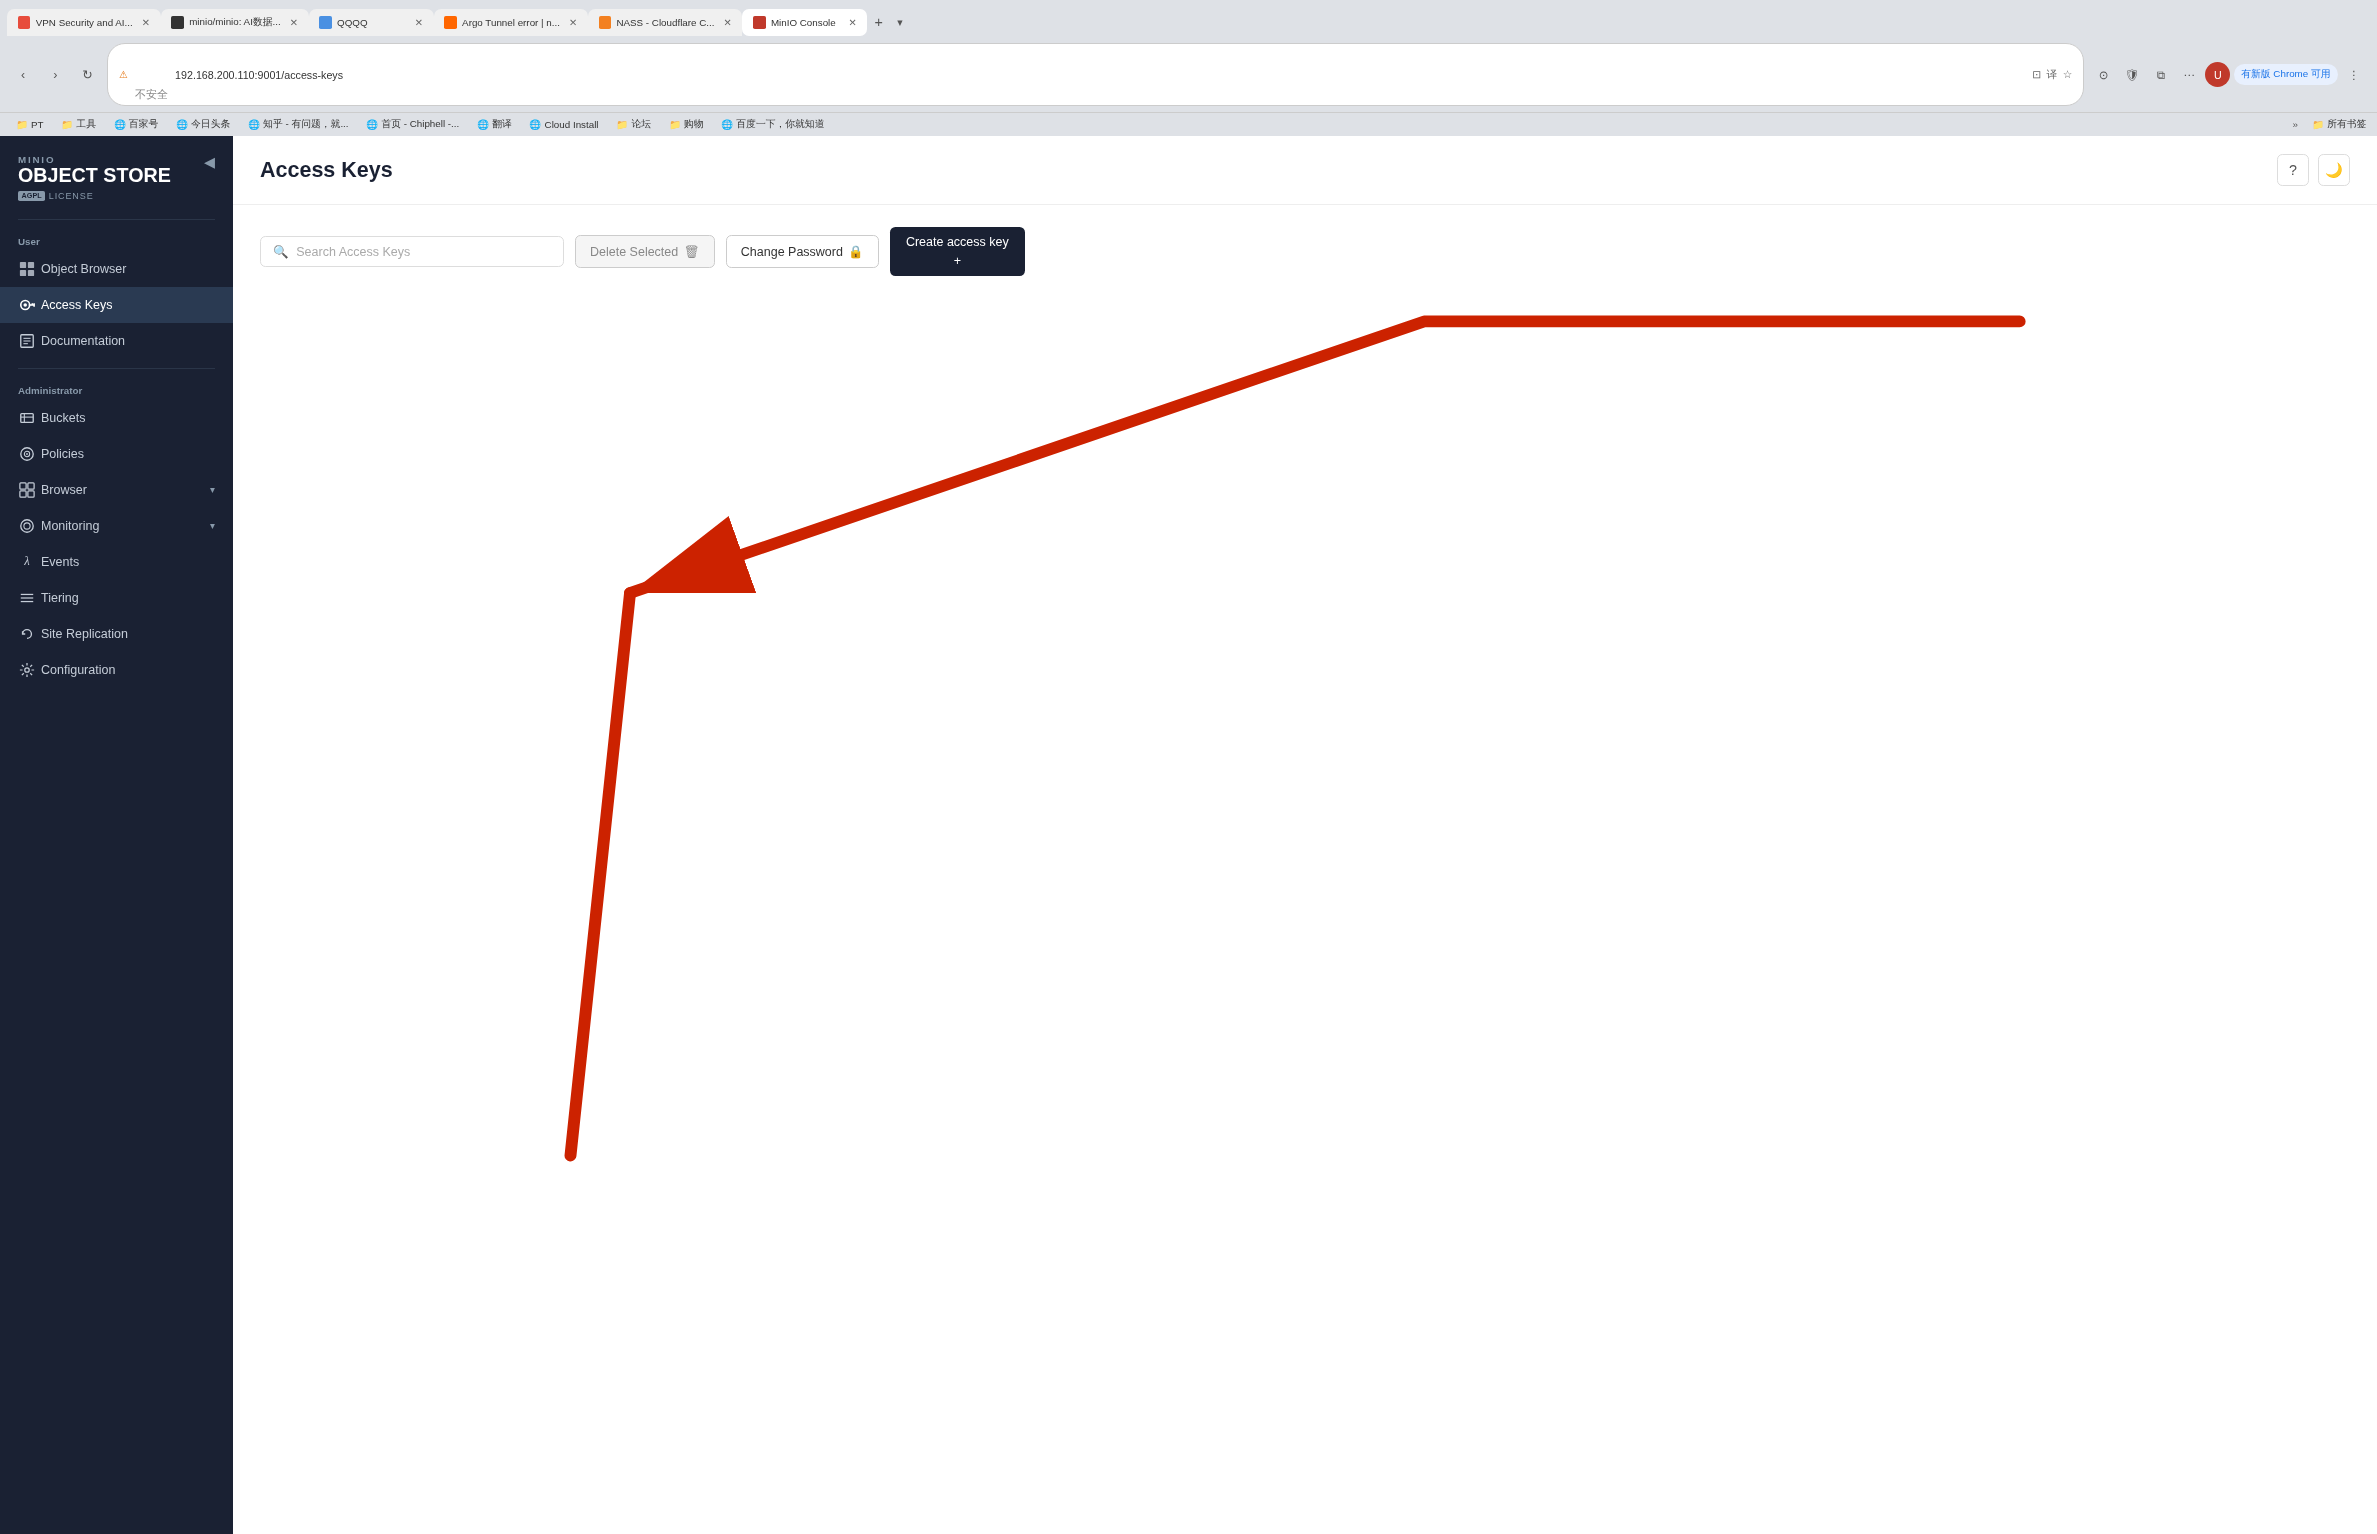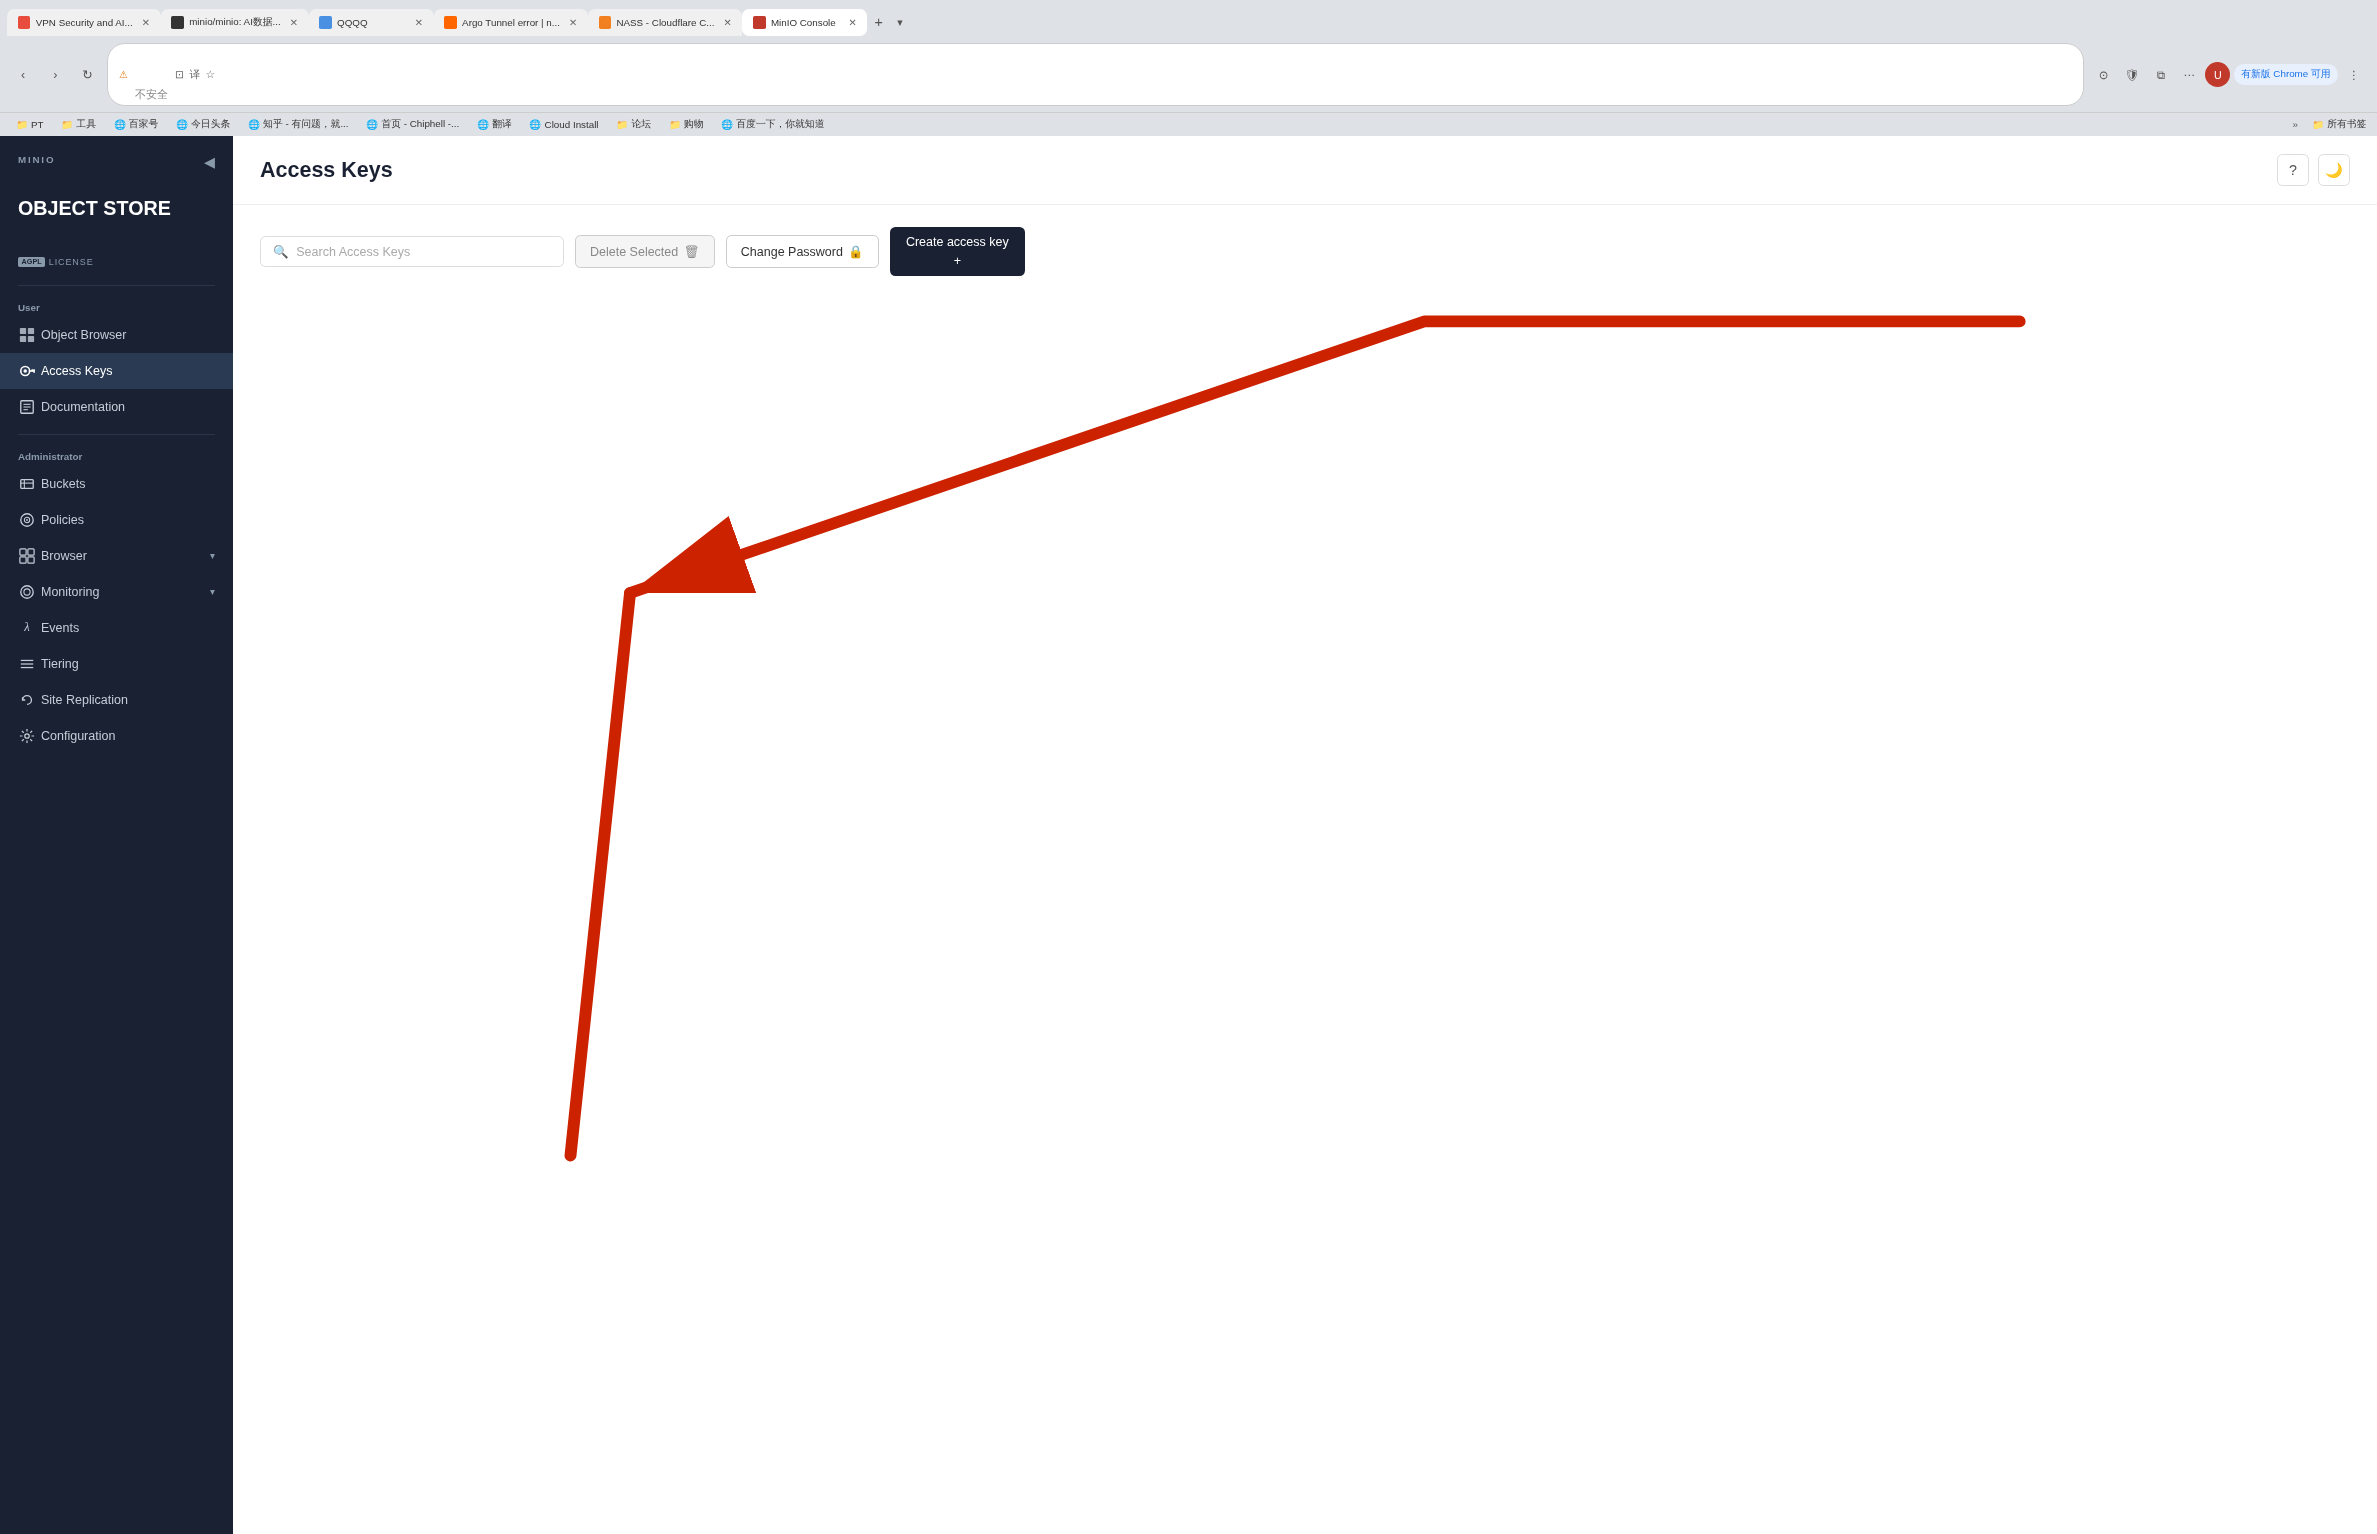--- a/index.html
+++ b/index.html
@@ -28,21 +28,21 @@
     .bookmarks-bar { display: flex; align-items: center; padding: 3.6px 10.7px; background: #dee1e6; gap: 7.2px; font-size: 9.8px; color: #333; border-top: 0.9px solid #ccc; overflow: hidden; }
     .bookmark-item { display: flex; align-items: center; gap: 2.7px; padding: 1.8px 5.4px; border-radius: 3.6px; cursor: pointer; white-space: nowrap; }
     .bookmarks-more { margin-left: auto; font-size: 9.8px; color: #555; cursor: pointer; }
 
     
     .app-container { display: flex; width: 100%; height: calc(100vh - 107px); min-height: 537px; }
 
     
     .sidebar { width: 233px; min-width: 233px; background: #1a2133; color: #fff; display: flex; flex-direction: column; overflow-y: auto; }
     .sidebar-logo { padding: 18px 18px 9px; display: flex; align-items: flex-start; justify-content: space-between; }
-    .logo-content { display: flex; flex-direction: column; gap: 33px; }
+    .logo-content { display: flex; flex-direction: column; }
     .logo-minio { font-size: 9.8px; color: #8899aa; font-weight: 600; letter-spacing: 1.8px; }
     .logo-title { font-size: 19.7px; font-weight: 800; color: #fff; line-height: 1.1; }
     .logo-license { display: flex; align-items: center; gap: 3.6px; margin-top: 3.6px; }
     .logo-badge { background: #8899aa; color: #1a2133; font-size: 7.2px; font-weight: 700; padding: 0.9px 3.6px; border-radius: 1.8px; }
     .logo-license-text { font-size: 9px; color: #8899aa; letter-spacing: 0.9px; }
     .collapse-btn { color: #8899aa; cursor: pointer; font-size: 14.3px; }
 
     .sidebar-divider { height: 0.9px; background: #2a3548; margin: 9px 18px; }
 
     .sidebar-section-label { padding: 7.2px 18px 3.6px; font-size: 9.8px; color: #8899aa; font-weight: 600; text-transform: none; }
@@ -120,20 +120,21 @@
     <div class="browser-tab-overflow">▾</div>
   </div>
 
   <div class="browser-toolbar">
     <button class="nav-btn">‹</button>
     <button class="nav-btn">›</button>
     <button class="nav-btn">↻</button>
     <div class="address-bar">
       <span class="lock-icon">⚠</span>
       <span style="font-size:11px;color:#888;margin-top:39px;">不安全</span>
+      <span class="address-text">192.168.200.110:9001/access-keys</span>
       <div class="address-actions">
         <span>⊡</span>
         <span>译</span>
         <span>☆</span>
       </div>
     </div>
     <div class="browser-actions">
       <div class="browser-action-btn">⊙</div>
       <div class="browser-action-btn">🛡</div>
       <div class="browser-action-btn">⧉</div>

